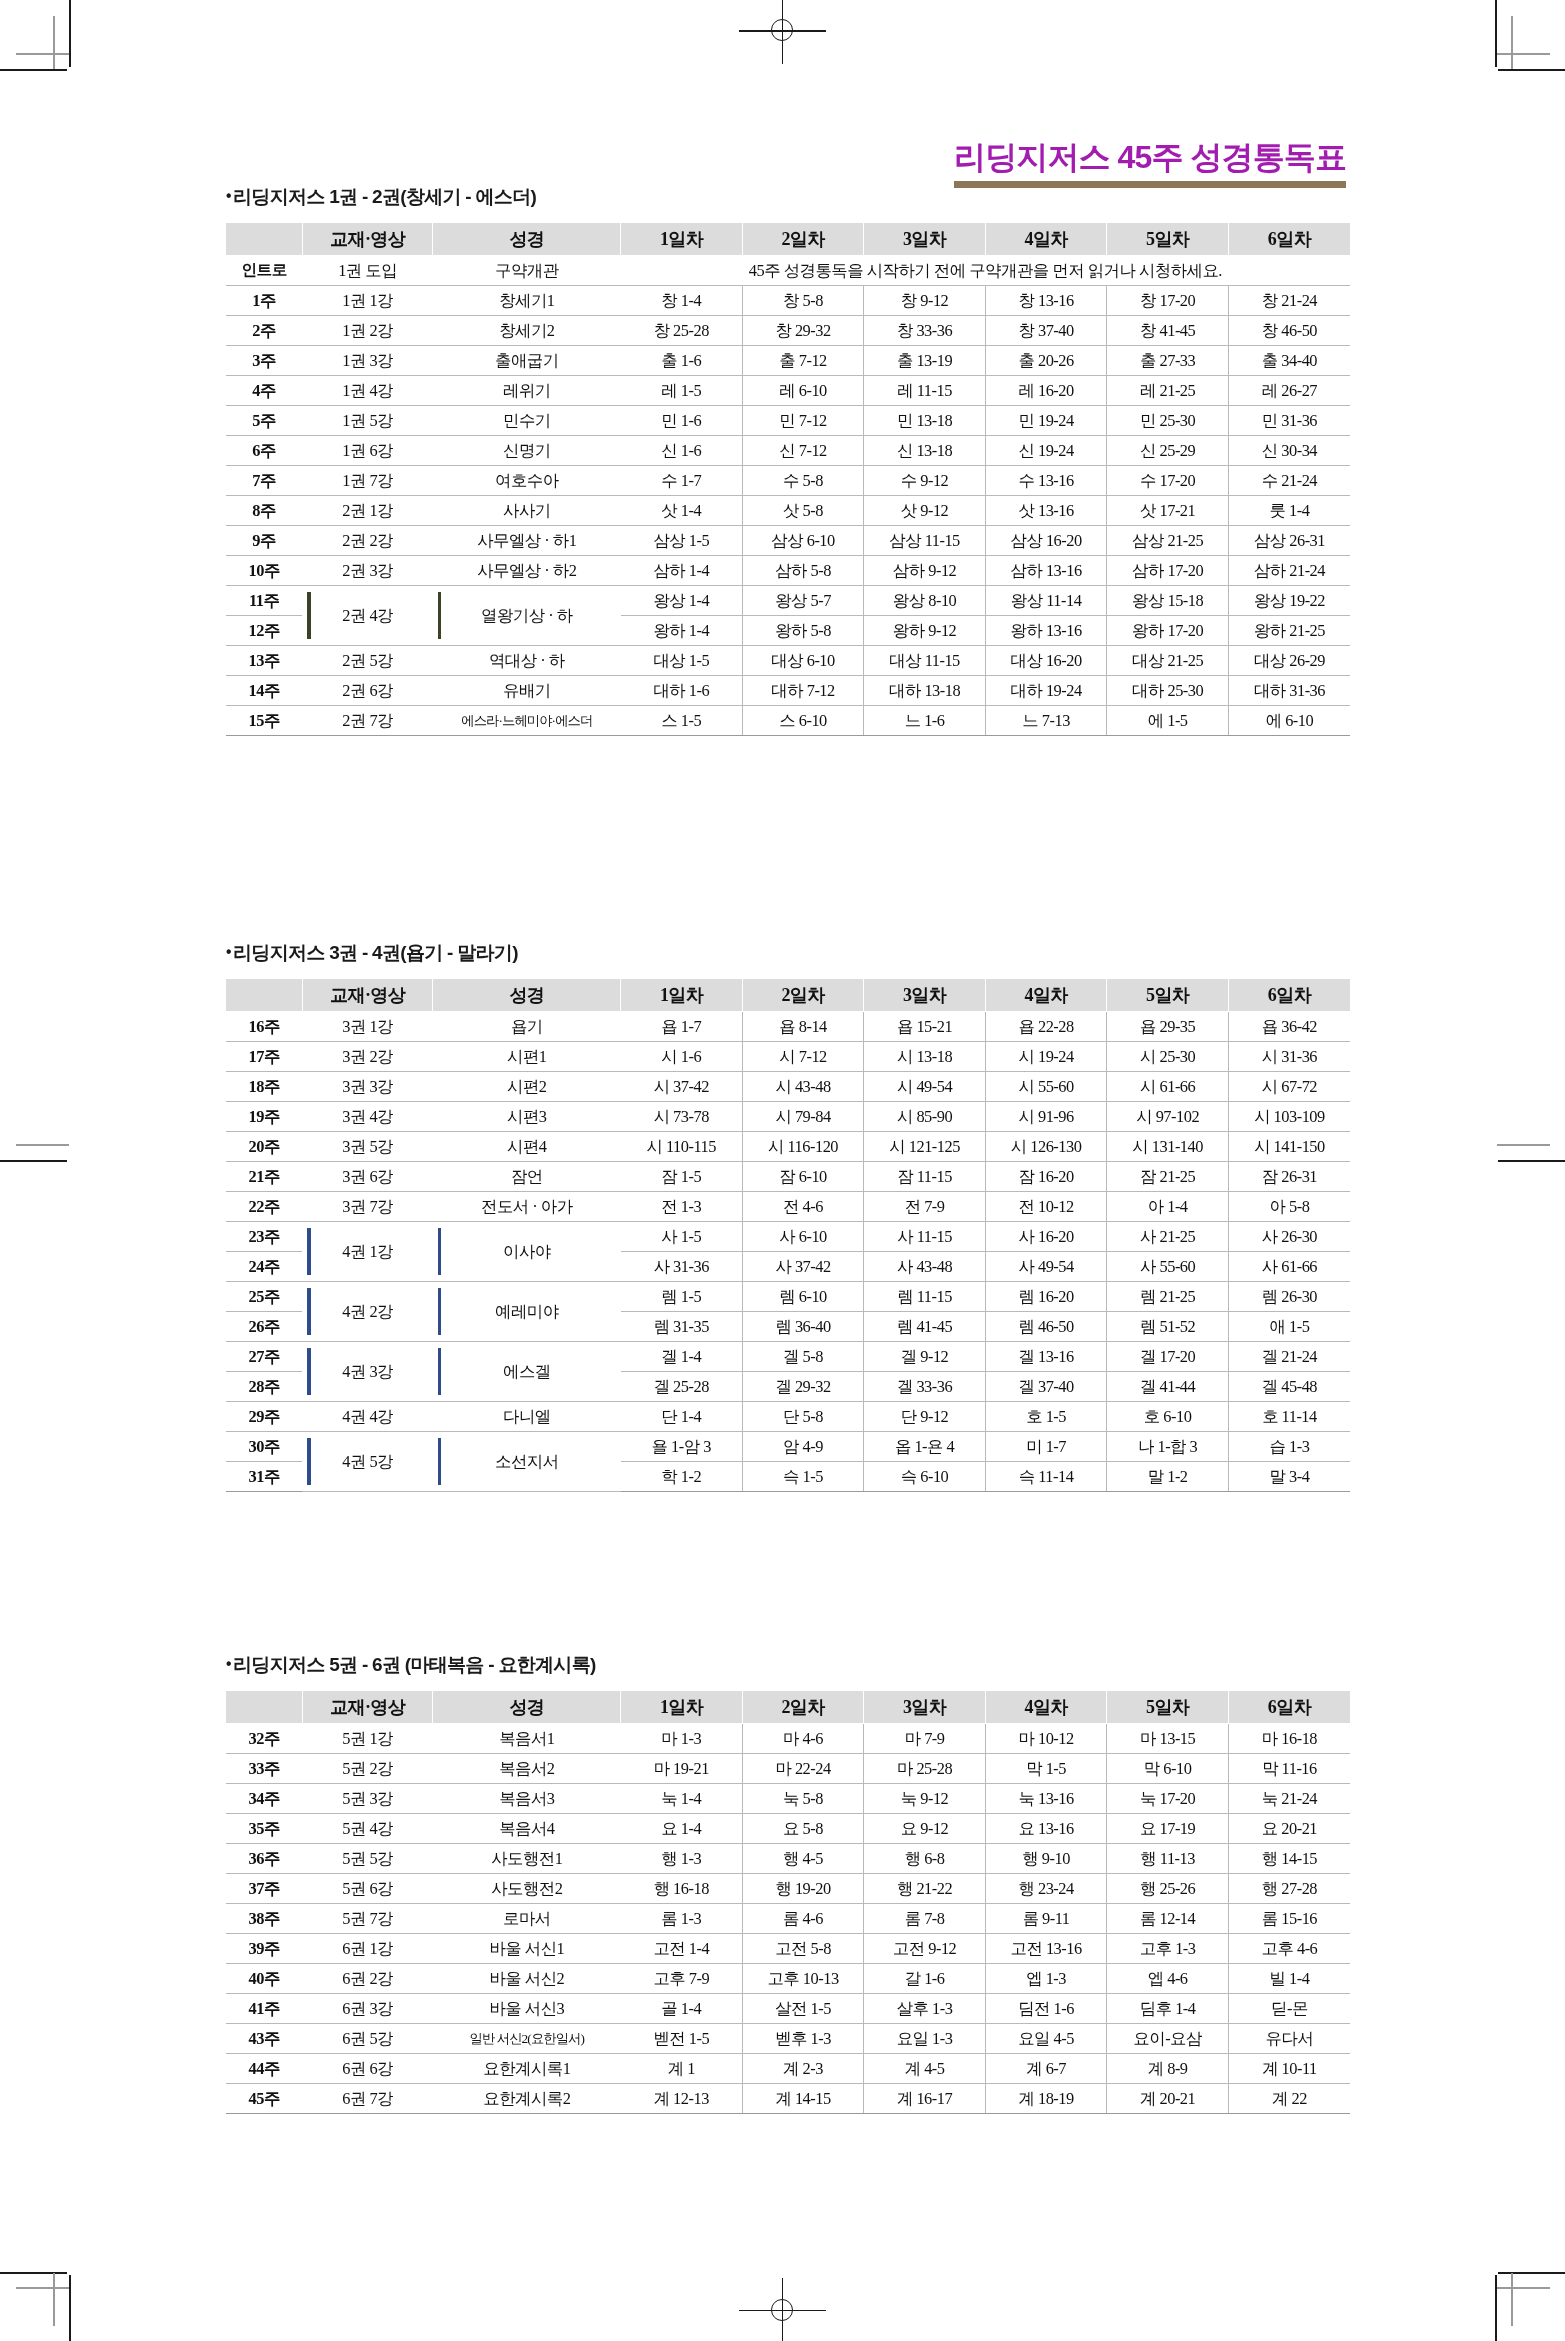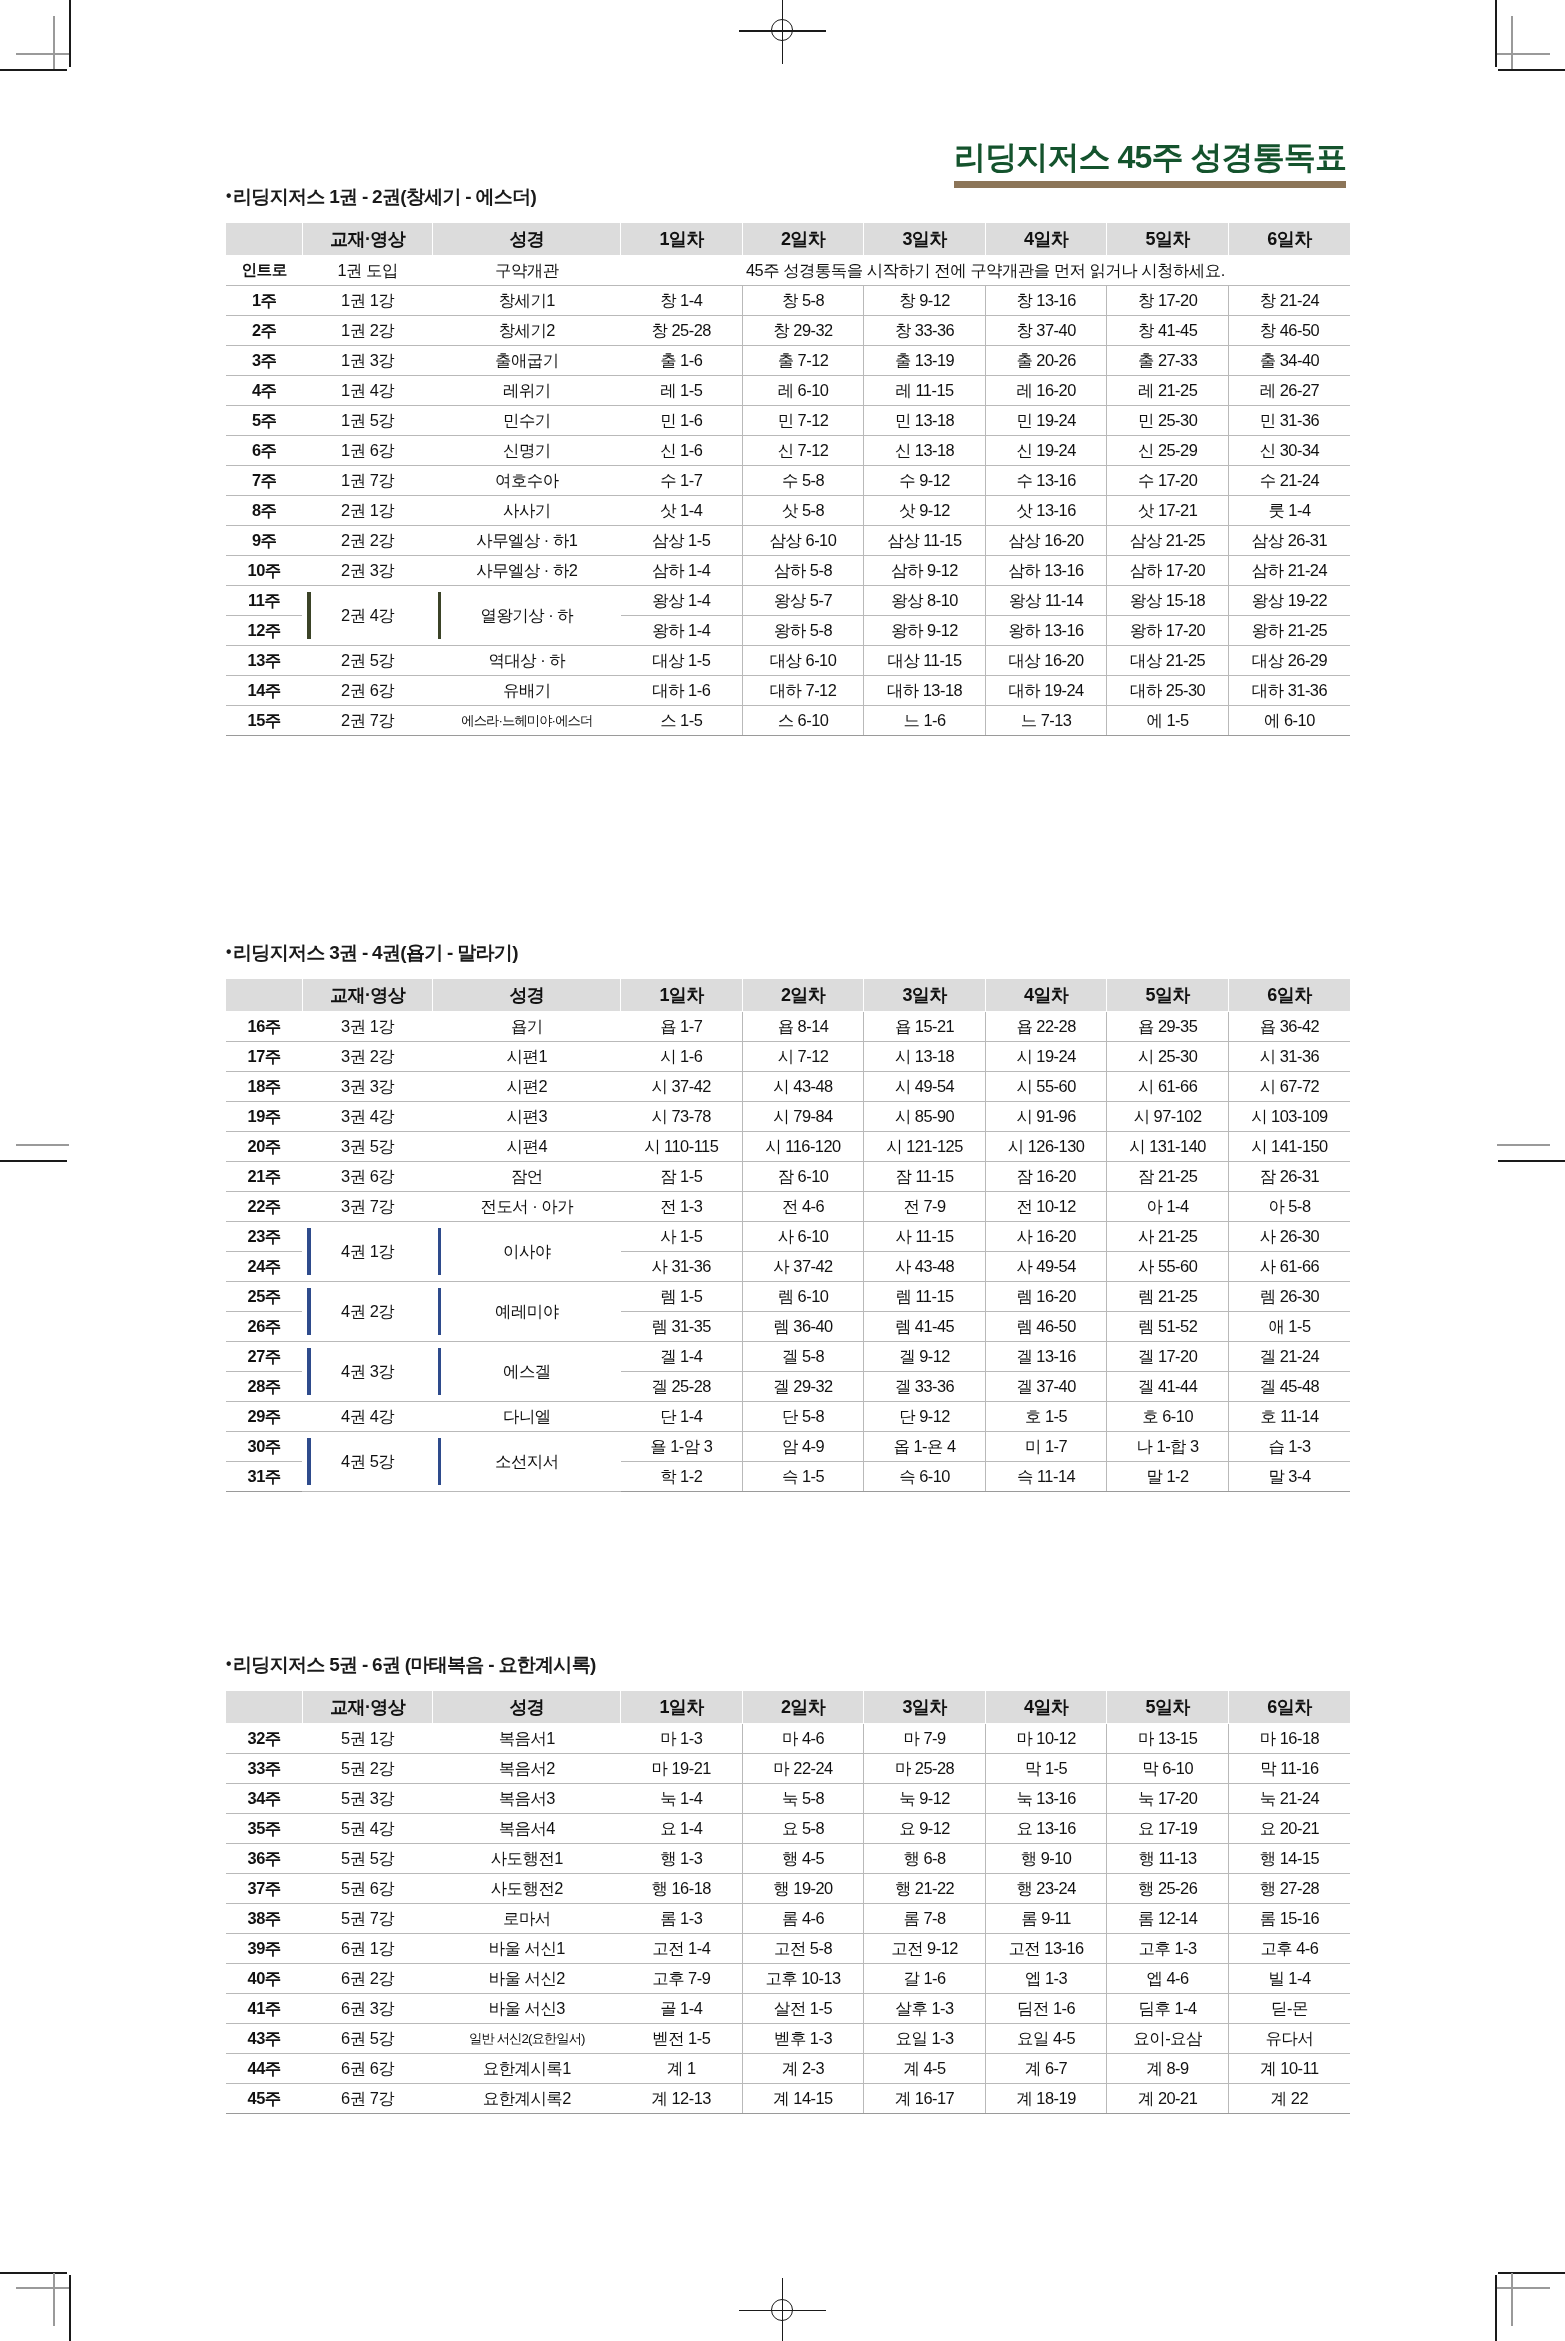--- a/index.html
+++ b/index.html
@@ -21,37 +21,38 @@
   .regmark .vl{position:absolute;left:22.6px;top:-9.4px;width:1.6px;height:66px;background:#1a1a1a;}
   .regmark .hl{position:absolute;top:22.6px;left:-20px;width:87px;height:1.6px;background:#1a1a1a;}
 
   
   .page{position:absolute;left:0;top:0;width:1565px;height:2342px;}
 
   .doc-title-wrap{
     position:absolute;right:219px;top:140px;text-align:right;
   }
   .doc-title{
-    font-size:32px;font-weight:bold;color:#14532d;letter-spacing:-0.9px;
+    font-size:32px;font-weight:bold;color:#a21caf;letter-spacing:-0.9px;
     white-space:nowrap;line-height:1.1;
   }
   .doc-title-rule{
     margin-top:5.5px;height:7px;background:#8C7558;width:100%;
   }
 
   .section{position:absolute;left:226px;width:1124px;}
   .section-title{
     font-size:19px;font-weight:bold;color:#1a1a1a;letter-spacing:-0.7px;
     margin-bottom:13.3px;white-space:nowrap;margin-top:40px;
   }
   .section-title .bullet{font-size:15.6px;vertical-align:1.6px;margin-right:2.3px;}
 
   table.plan{
     border-collapse:collapse;width:1124px;table-layout:fixed;
     background:#737373;
+    font-family:Liberation Serif, serif;
   }
   table.plan col.c-week{width:76px;}
   table.plan col.c-course{width:130px;}
   table.plan col.c-bible{width:187px;}
   table.plan col.c-day{width:121px;}
 
   table.plan th{
     background:#DCDCDC;color:#111;
     font-size:18px;font-weight:bold;letter-spacing:-0.6px;
     height:32px;padding:0;text-align:center;vertical-align:middle;

